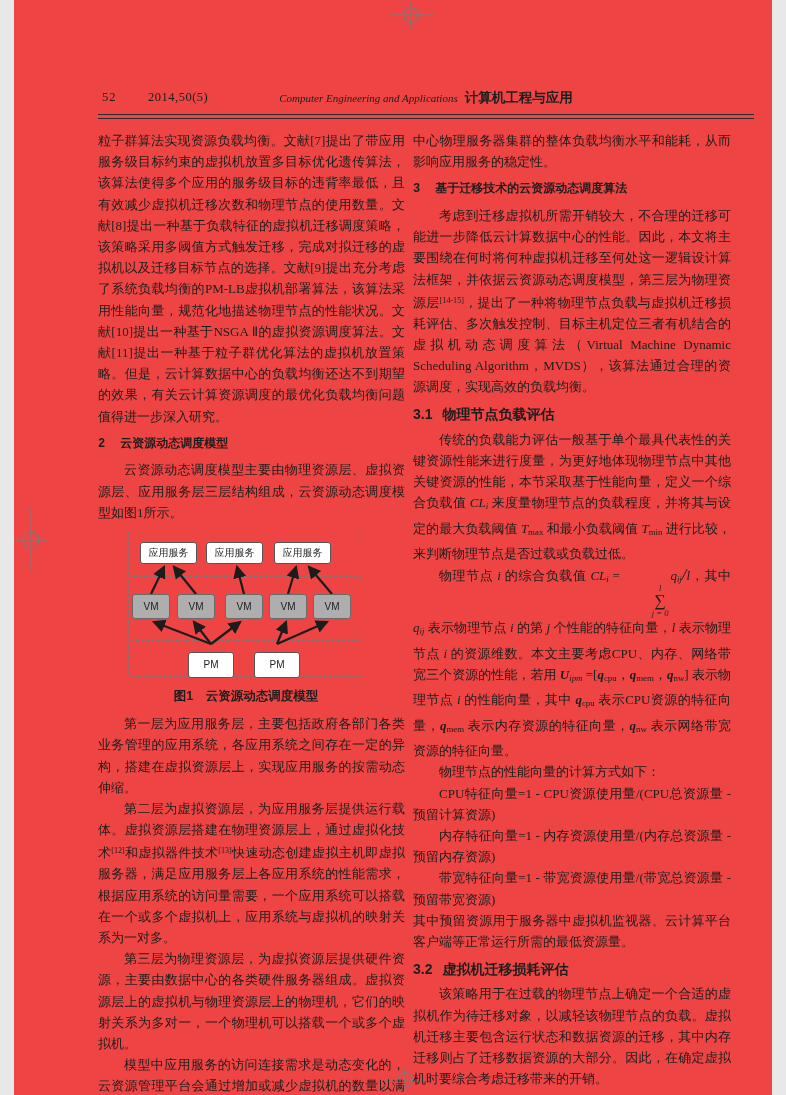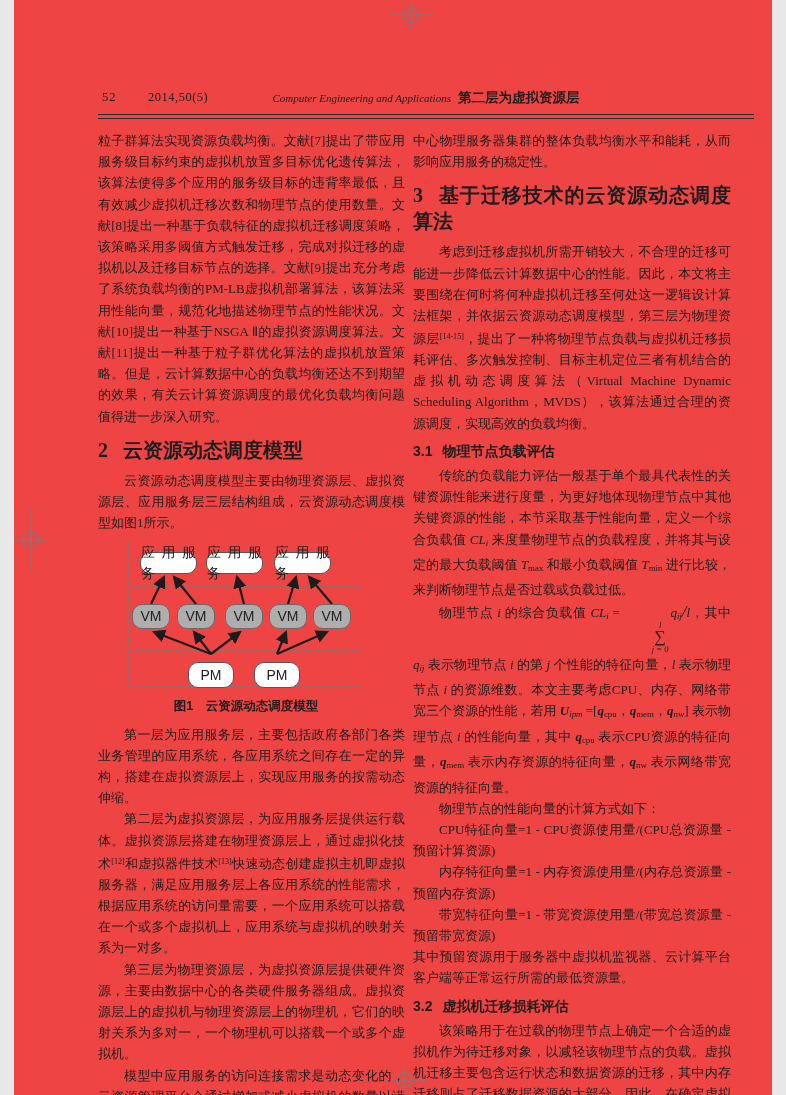--- a/index.html
+++ b/index.html
@@ -16,22 +16,22 @@
   .pg-journal .en{font-style:italic;font-size:11px;}
   .pg-journal .cn{font-weight:bold;font-size:13.5px;font-family:"Liberation Sans",sans-serif;margin-left:4px;}
   .header-rule{position:absolute;left:84px;top:114px;width:656px;height:2.6px;
     border-top:1.4px solid #2a2a2a;border-bottom:1.4px solid #2a2a2a;}
   
   .col{position:absolute;top:130px;text-align:justify;font-size:13px;line-height:21.2px;}
   .col-left{left:84px;width:307px;}
   .col-right{left:399px;width:318px;}
   p.body{margin:0;}
   p.indent{text-indent:2em;}
-  h2.sect{font-size:20px;font-weight:bold;margin:10px 0 7px 0;text-indent:0;
-    font-family:Liberation Serif, serif;line-height:1.3;}
+  h2.sect{font-size:12px;font-weight:bold;margin:10px 0 7px 0;text-indent:0;
+    font-family:Liberation Mono, monospace;line-height:1.3;}
   h2.sect .sect-num{margin-right:15px;}
   h3.subsect{font-size:14px;font-weight:bold;margin:8px 0 5px 0;text-indent:0;
     font-family:"Liberation Sans",sans-serif;line-height:1.3;}
   h3.subsect .sect-num{margin-right:10px;}
   
   .seg-i{font-style:italic;}
   .seg-bi{font-style:italic;font-weight:bold;}
   .seg-sub{vertical-align:-0.25em;font-size:0.68em;}
   .seg-isub{vertical-align:-0.25em;font-size:0.68em;font-style:italic;}
   .seg-sup{vertical-align:0.45em;font-size:0.62em;}
@@ -41,21 +41,21 @@
   .sum-over,.sum-under{font-size:8.5px;font-style:italic;line-height:1;}
   .sum-sigma{font-size:16px;line-height:1;}
   
   .figure-wrap{margin:8px 0 6px 30px;width:236px;}
   .fig-canvas{position:relative;width:236px;height:146px;}
   .fig-layer{position:absolute;left:0;width:232px;border:1.4px dashed #787878;border-radius:3px;}
   .layer-app{top:0;height:44px;}
   .layer-vm{top:48px;height:57px;}
   .layer-pm{top:109px;height:35px;}
   .fig-box{position:absolute;display:flex;align-items:center;justify-content:center;
-    font-size:14px;border:1.5px solid #565656;border-radius:10px;background:#fff;
+    font-size:10px;border:1.5px solid #565656;border-radius:3px;background:#fff;
     font-family:"Liberation Sans",sans-serif;box-sizing:border-box;color:#222;}
   .app-box{width:57px;height:22px;top:11px;}
   .vm-box{width:38px;height:25px;top:63px;background:#aeaeae;border-color:#6a6a6a;}
   .pm-box{width:46px;height:26px;top:121px;}
   .fig-arrows{position:absolute;left:0;top:0;width:236px;height:146px;pointer-events:none;}
   .fig-caption{text-align:center;font-weight:bold;font-size:12.5px;margin-top:9px;
     font-family:"Liberation Sans",sans-serif;}
   
   .regmark{position:absolute;}
 </style>
@@ -83,21 +83,21 @@
     <line x1="0" y1="14" x2="44" y2="14" stroke="#7a7a7a" stroke-width="1"></line>
     <line x1="22" y1="1" x2="22" y2="28" stroke="#7a7a7a" stroke-width="1"></line>
     <circle cx="22" cy="14" r="7.5" fill="none" stroke="#7a7a7a" stroke-width="1.2"></circle>
   </svg>
 
   <div class="pg-header">
     <span class="pg-num">52</span>
     <span class="pg-issue">2014,50(5)</span>
     <span class="pg-journal">
       <span class="en">Computer Engineering and Applications</span>
-      <span class="cn">第二层为虚拟资源层</span>
+      <span class="cn">计算机工程与应用</span>
     </span>
   </div>
   <div class="header-rule"></div>
 
   <div class="col col-left">
     <p class="body">粒子群算法实现资源负载均衡。文献[7]提出了带应用服务级目标约束的虚拟机放置多目标优化遗传算法，该算法使得多个应用的服务级目标的违背率最低，且有效减少虚拟机迁移次数和物理节点的使用数量。文献[8]提出一种基于负载特征的虚拟机迁移调度策略，该策略采用多阈值方式触发迁移，完成对拟迁移的虚拟机以及迁移目标节点的选择。文献[9]提出充分考虑了系统负载均衡的PM-LB虚拟机部署算法，该算法采用性能向量，规范化地描述物理节点的性能状况。文献[10]提出一种基于NSGA Ⅱ的虚拟资源调度算法。文献[11]提出一种基于粒子群优化算法的虚拟机放置策略。但是，云计算数据中心的负载均衡还达不到期望的效果，有关云计算资源调度的最优化负载均衡问题值得进一步深入研究。</p>
 
     <h2 class="sect">
       <span class="sect-num">2</span><span>云资源动态调度模型</span>
     </h2>

